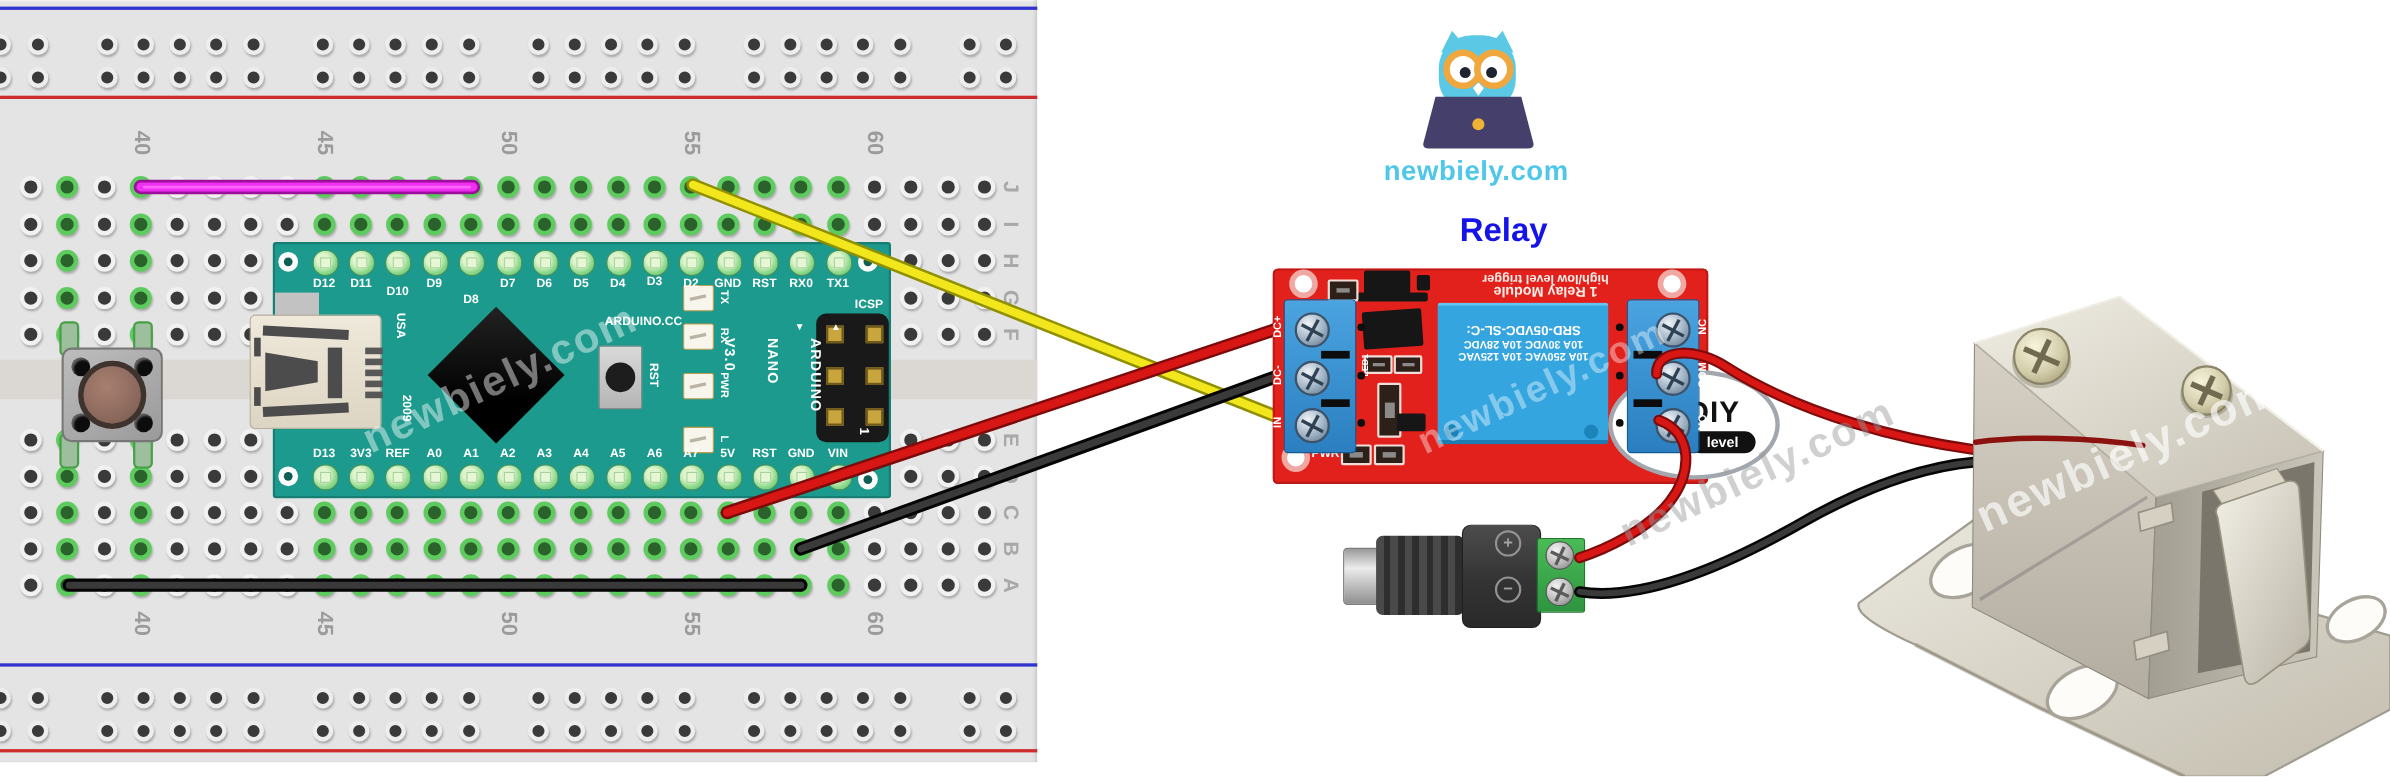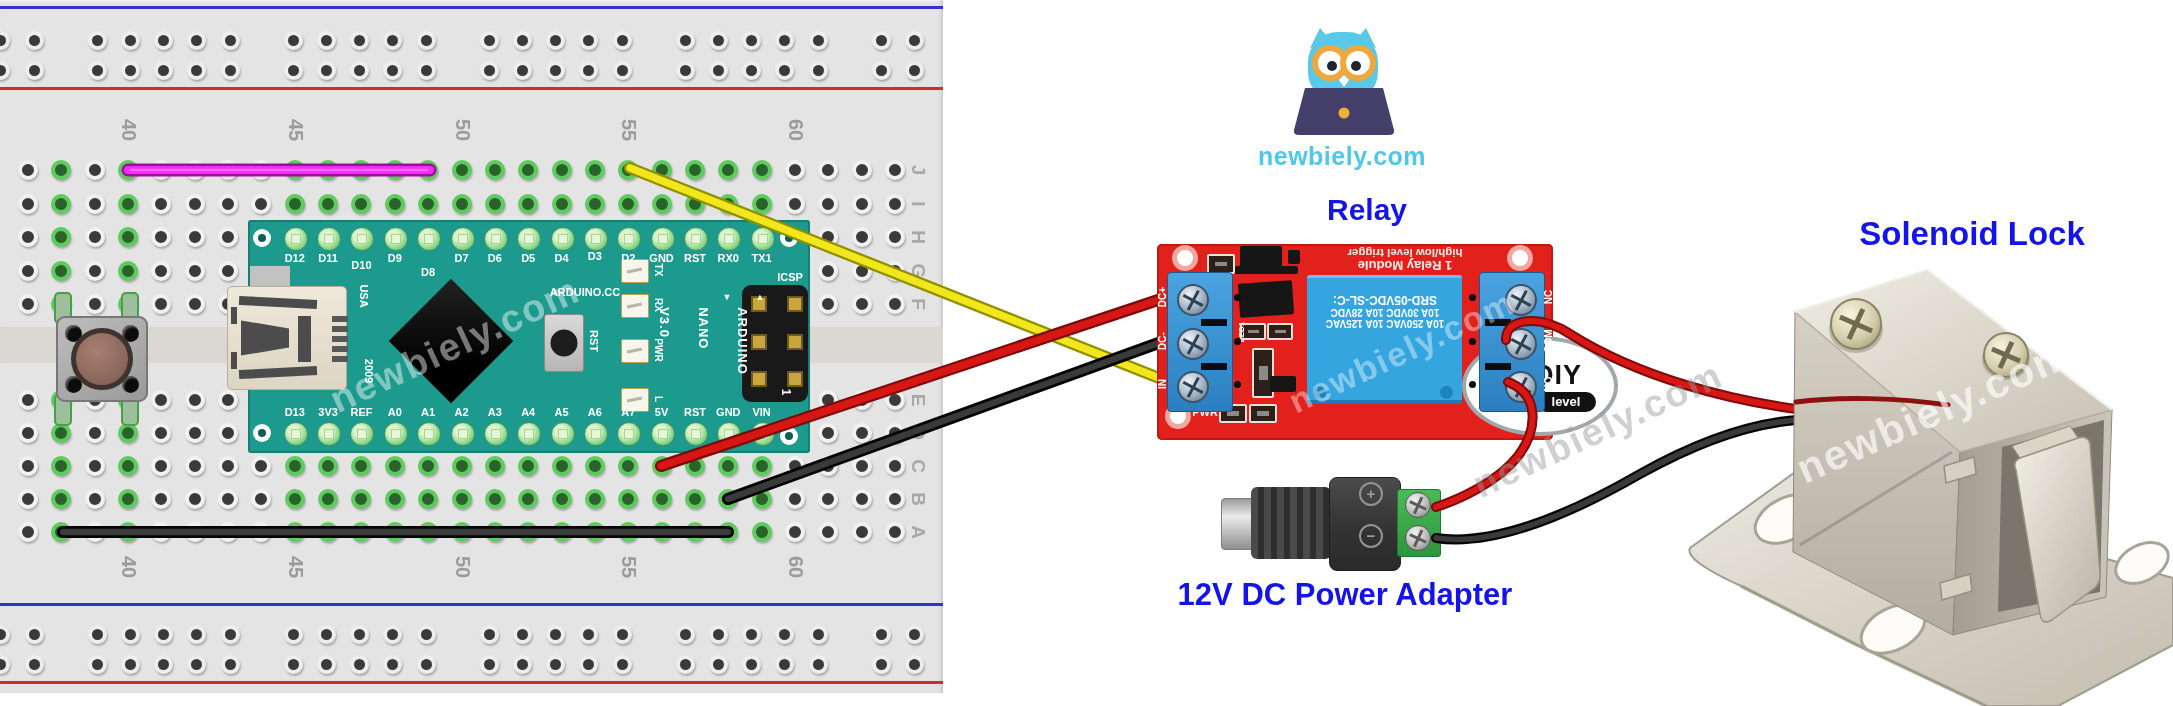--- a/index.html
+++ b/index.html
@@ -827,16 +827,14 @@
     <line x1="55" y1="42" x2="58" y2="42" stroke="#efa73e" stroke-width="5"></line>
     <circle cx="44" cy="48" r="5" fill="#1e2430"></circle>
     <circle cx="68" cy="48" r="5" fill="#1e2430"></circle>
     <path d="M56 57 L61 62 L56 69 L51 62 Z" fill="#fff"></path>
     <path d="M17 70 L95 70 L106 112 Q107 117 101 117 L11 117 Q5 117 6 112 Z" fill="#45406b"></path>
     <circle cx="56" cy="95" r="5.5" fill="#efb234"></circle>
   </svg>
   <div class="logotext" style="left:1342px;top:142px;font-size:25px">newbiely.com</div>
 
   <div class="partlabel" style="left:1367px;top:193px;font-size:30px">Relay</div>
-  <div class="partlabel" style="left:1972px;top:215px;font-size:33px">Solenoid Lock</div>
-  <div class="partlabel" style="left:1345px;top:577px;font-size:31px">12V DC Power Adapter</div>
 
 </div>
 
 </body></html>

